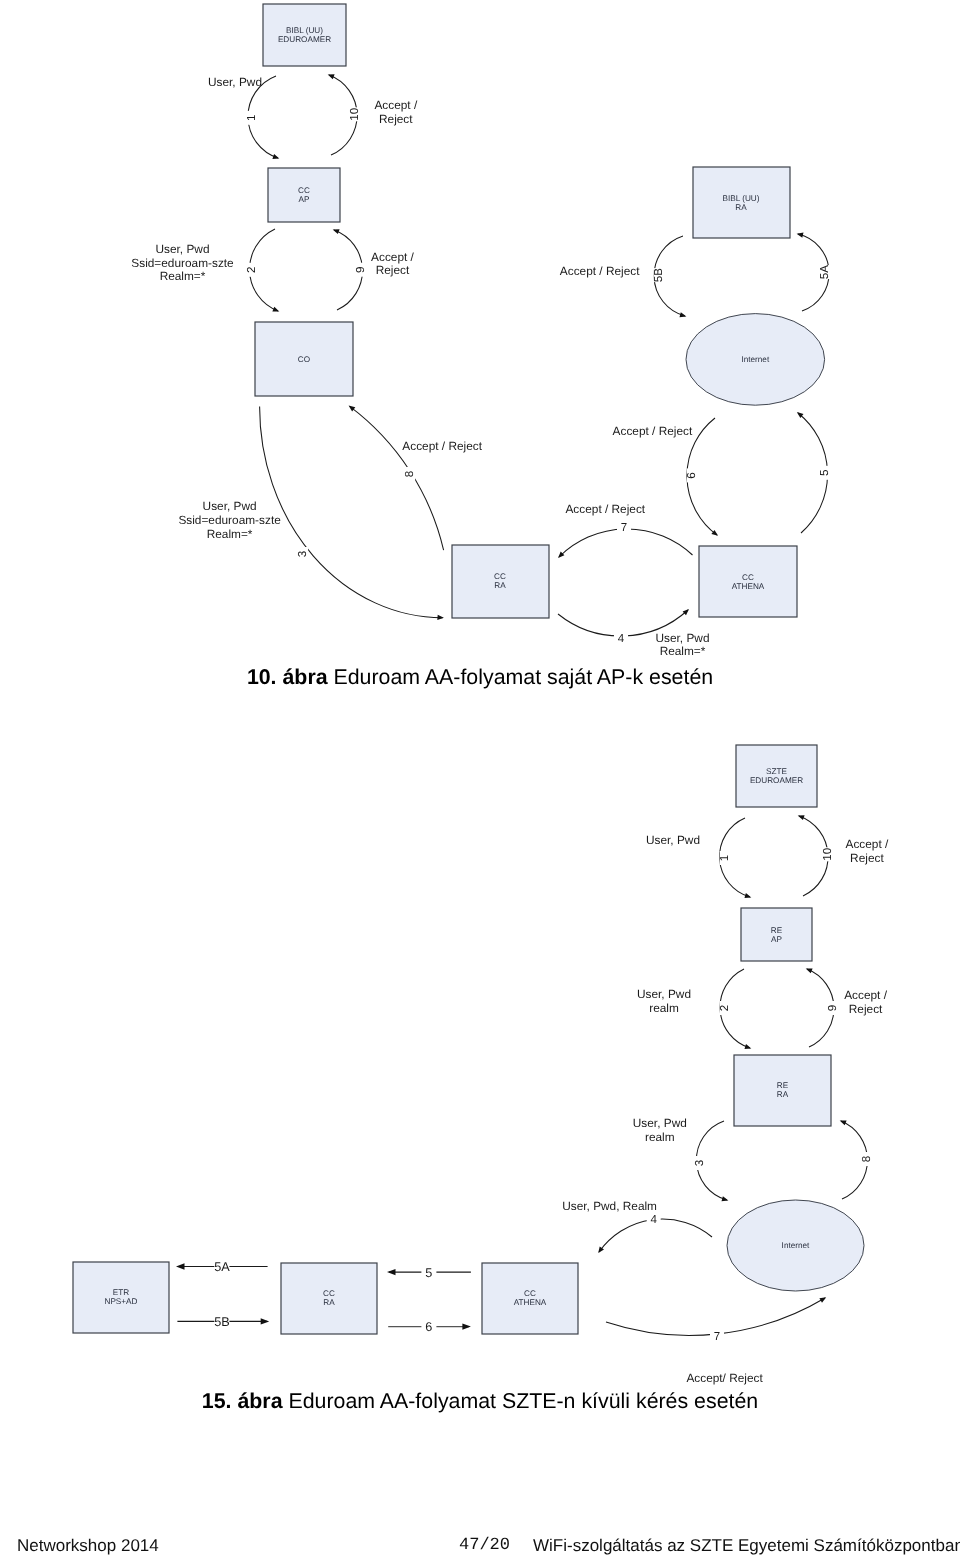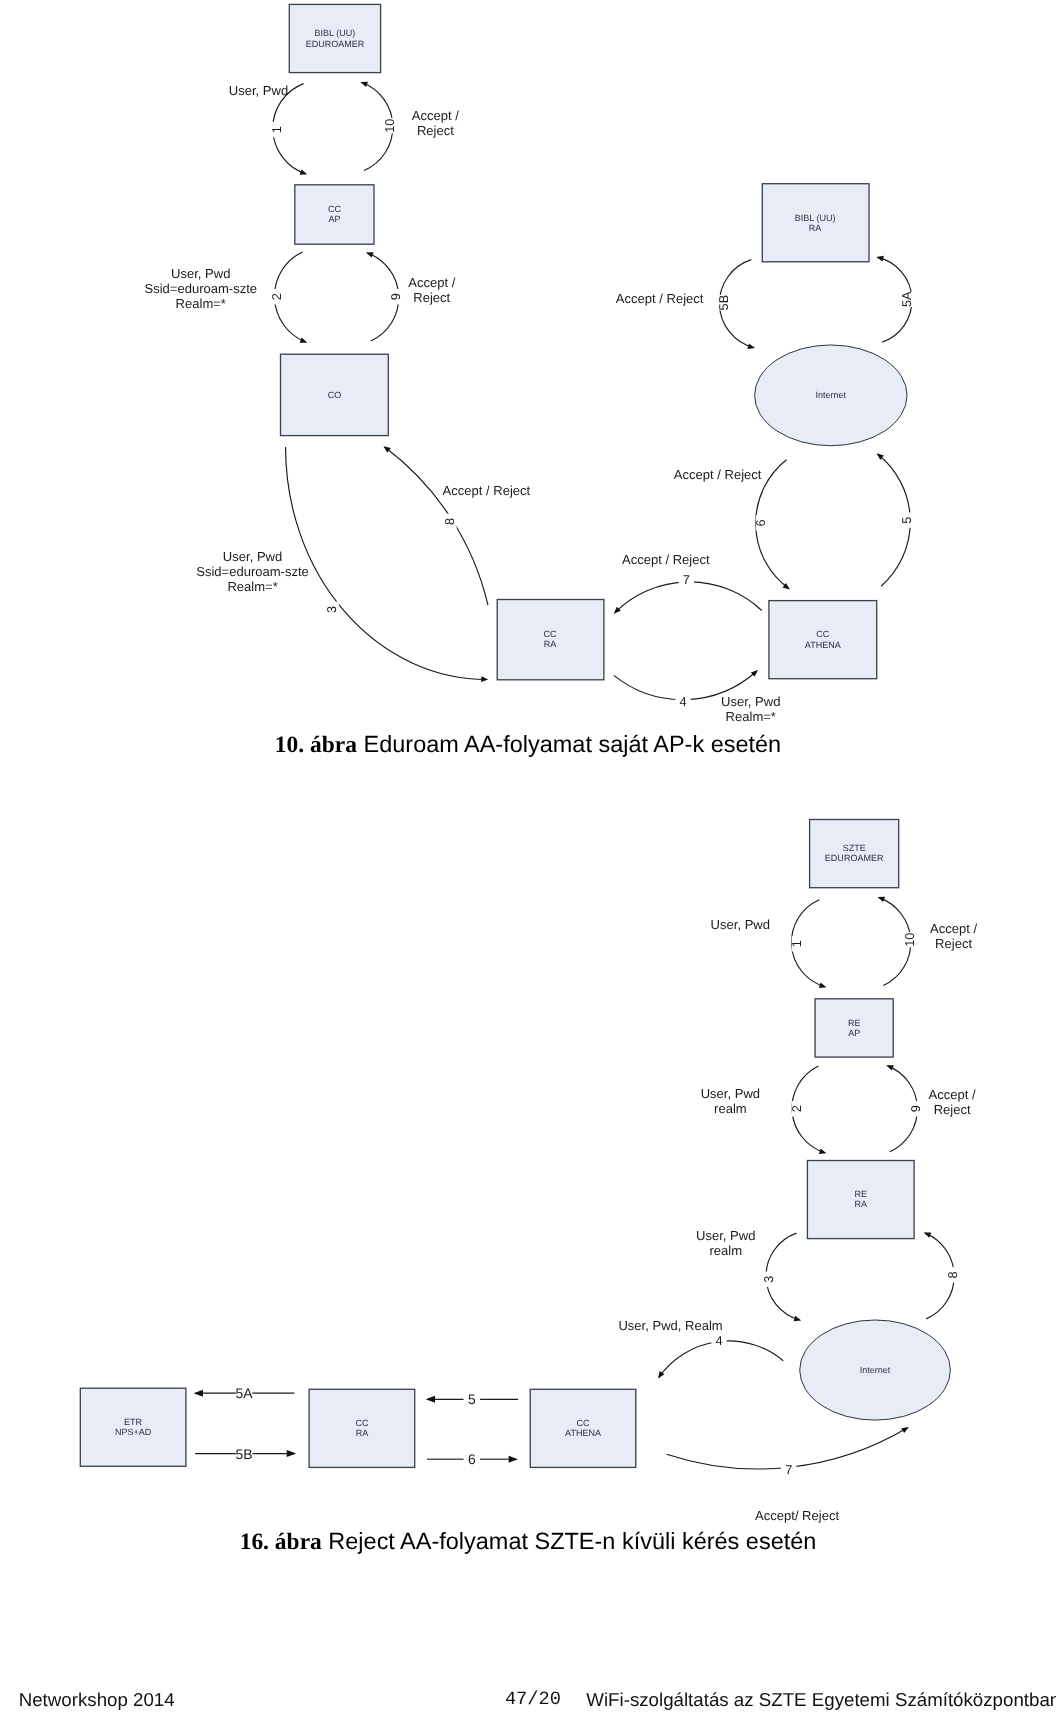--- a/index.html
+++ b/index.html
@@ -15,21 +15,21 @@
   .numtxt{font-family:"Liberation Sans",sans-serif;font-size:11.6px;fill:#1a1a1a;
           text-anchor:middle;}
   .numtxt2{font-family:"Liberation Sans",sans-serif;font-size:12.7px;fill:#1a1a1a;
           text-anchor:middle;}
   .shape{fill:#e7ecf7;stroke:#3c414a;stroke-width:1.2;}
   .ellipseshape{fill:#e7ecf7;stroke:#2c323c;stroke-width:0.9;}
   .arc{fill:none;stroke:#1a1a1a;stroke-width:1.05;stroke-linecap:butt;}
   .head{fill:#111;stroke:none;}
   .caption{position:absolute;left:0;width:960px;text-align:center;
            font-size:21.35px;color:#000;line-height:1;}
-  .caption b{font-weight:bold;font-family:Liberation Serif, serif;}
+  .caption b{font-weight:bold;}
   .footer{position:absolute;left:0;width:960px;height:24px;font-size:17px;color:#111;}
   .footer span{position:absolute;top:0;white-space:nowrap;display:inline-block;
                transform-origin:left top;}
 </style>
 </head>
 <body>
 
 <div class="page">
 
 <svg class="diagram" id="fig10" width="960" height="660" viewBox="0 0 960 660">
@@ -236,21 +236,21 @@
 <text class="nodetxt" x="121" y="575.0">ETR</text>
       <text class="nodetxt" x="121" y="584.3">NPS+AD</text>
 <rect class="shape" x="281" y="543" width="96" height="71"></rect>
 <text class="nodetxt" x="329" y="576.0">CC</text>
       <text class="nodetxt" x="329" y="585.3">RA</text>
 <rect class="shape" x="482" y="543" width="96" height="71"></rect>
 <text class="nodetxt" x="530" y="576.0">CC</text>
       <text class="nodetxt" x="530" y="585.3">ATHENA</text>
 </svg>
 
-<div class="caption" style="top:1391px;"><b>16. ábra</b><span> Reject AA-folyamat SZTE-n kívüli kérés esetén</span></div>
+<div class="caption" style="top:1391px;"><b>15. ábra</b><span> Eduroam AA-folyamat SZTE-n kívüli kérés esetén</span></div>
 
 <div class="footer" style="top:1536px;">
   <span class="f-left" style="left:17px;">Networkshop 2014</span>
   <span class="f-center" style="left:459px;font-family:Liberation Mono, monospace;">47/20</span>
   <span class="f-right" style="left:533px;">WiFi-szolgáltatás az SZTE Egyetemi Számítóközpontban</span>
 </div>
 
 </div>
 
 </body></html>

